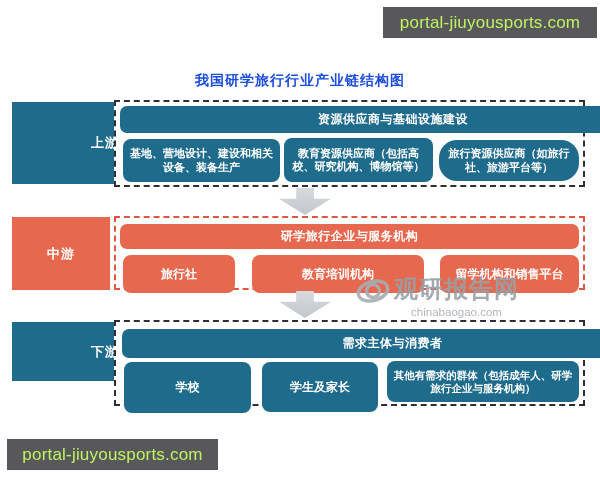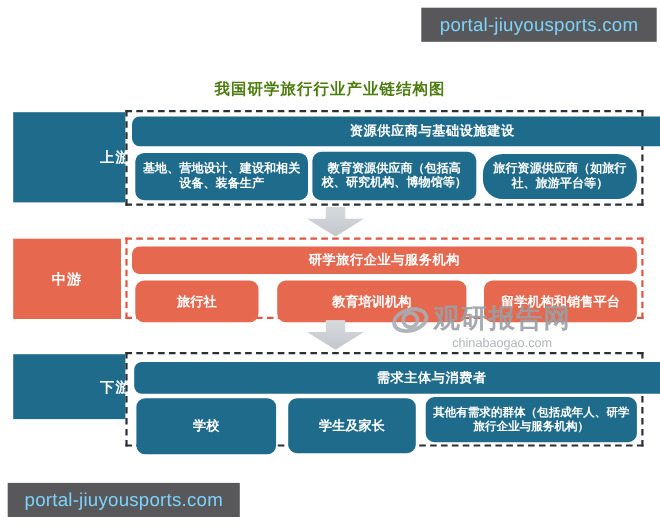--- a/index.html
+++ b/index.html
@@ -2,30 +2,30 @@
 <html><head>
 <meta charset="utf-8">
 <style>
   html,body{margin:0;padding:0;background:#fff;}
   .stage{
     position:relative;width:600px;height:480px;background:#ffffff;
     font-family:"Liberation Sans","DejaVu Sans",sans-serif;overflow:hidden;
   }
   
   .site-bar{
-    position:absolute;background:#58585a;color:#7dd3fc;
+    position:absolute;background:#58585a;color:#bef264;
     display:flex;align-items:center;justify-content:center;
     font-size:17px;letter-spacing:.2px;white-space:nowrap;
   }
   .site-bar.top{left:383px;top:7px;width:214px;height:31px;}
   .site-bar.bottom{left:7px;top:439px;width:211px;height:31px;}
   
   .diagram-title{
     position:absolute;left:0;top:72px;width:600px;text-align:center;
-    font-size:14px;font-weight:bold;color:#4d7c0f;letter-spacing:1px;
+    font-size:14px;font-weight:bold;color:#1d4ed8;letter-spacing:1px;
   }
   
   .label-box{
     position:absolute;left:12px;width:98px;color:#fff;font-weight:bold;font-size:13px;
     display:flex;align-items:center;justify-content:center;letter-spacing:1px;
   }
   .teal-bg{background:#1e6b8b;padding-left:44px;}
   .coral-bg{background:#e6684f;}
   .lb-up{top:102px;height:82px;}
   .lb-mid{top:217px;height:73px;}

